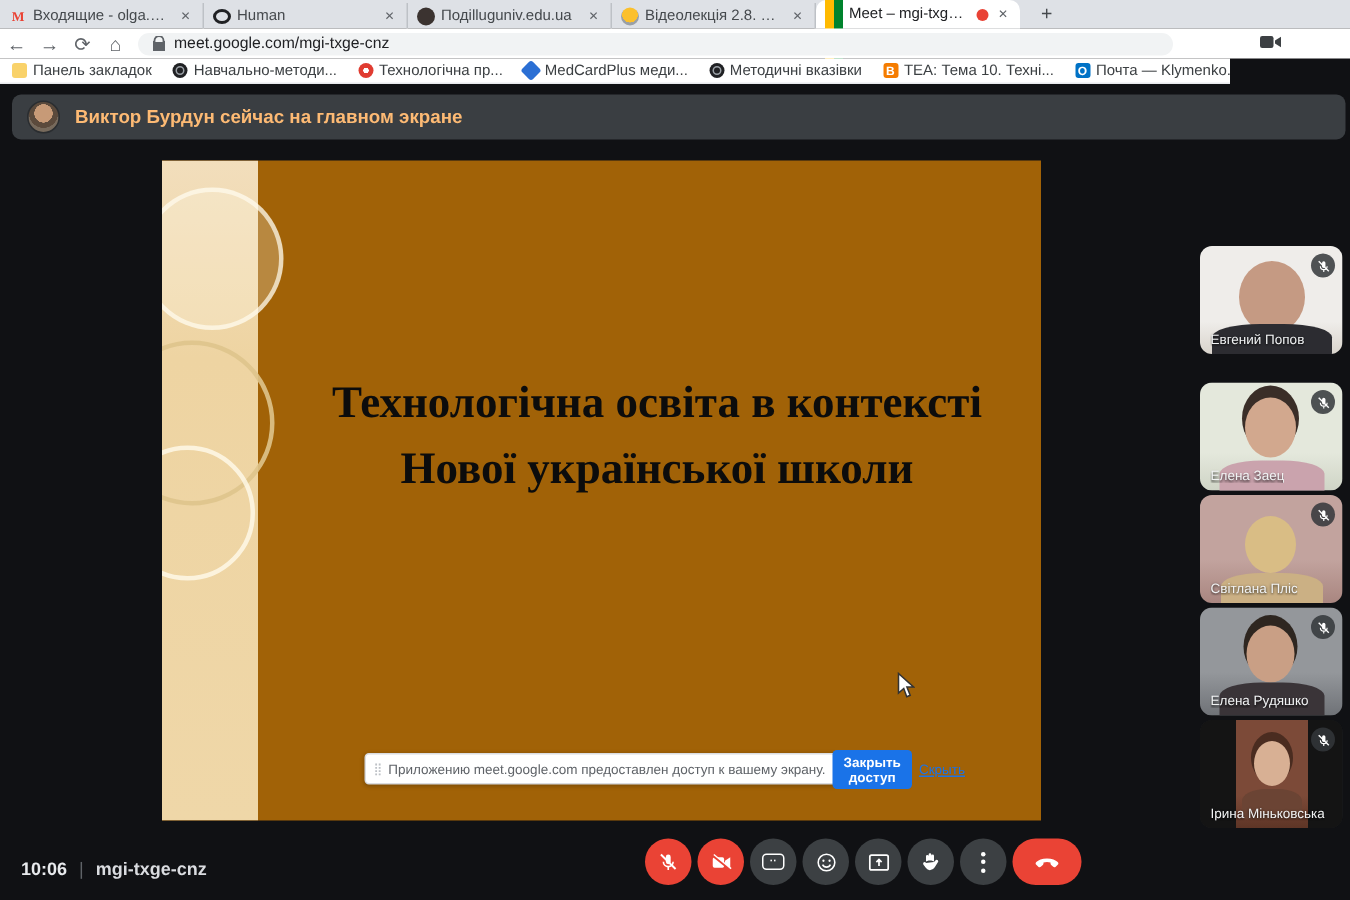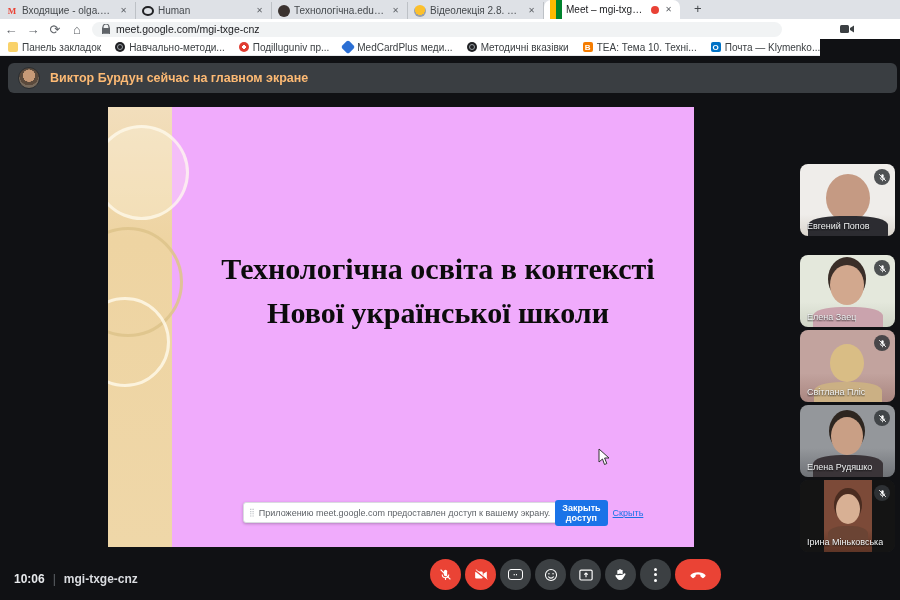--- a/index.html
+++ b/index.html
@@ -40,21 +40,21 @@
   .bm-ic.outlook { background:#0072c6; border-radius:2px; color:#fff; font-size:8px; font-weight:bold; display:flex; align-items:center; justify-content:center; }
   .bm-ic.orangering { background:radial-gradient(circle,#fff 0 25%, #e8710a 26%); }
 
   
   .meet { position:absolute; left:0; top:56px; width:900px; height:544px; background:#101114; }
   .banner { position:absolute; left:8px; top:7px; width:889px; height:30px; background:#3a3e42; border-radius:6px; display:flex; align-items:center; gap:10px; padding:0 10px; }
   .banner-avatar { width:22px; height:22px; border-radius:50%; background:radial-gradient(circle at 50% 38%, #c79a77 0 38%, #5b4a3c 39% 60%, #776a5c 61%); border:1px solid #2a2d30; }
   .banner-text { color:#fdba74; font-size:12.5px; font-weight:bold; }
 
   
-  .slide { position:absolute; left:108px; top:51px; width:586px; height:440px; background:#f0abfc; overflow:hidden; }
+  .slide { position:absolute; left:108px; top:51px; width:586px; height:440px; background:#a16207; overflow:hidden; }
   .slide-strip { position:absolute; left:0; top:0; width:64px; height:440px; background:linear-gradient(180deg,#f2debc 0%, #eed4a2 30%, #efd7a8 100%); }
   .ring { position:absolute; border-radius:50%; border:3px solid rgba(255,255,255,0.55); }
   .ring.r1 { width:95px; height:95px; left:-14px; top:18px; border-color:rgba(255,252,240,0.7); background:rgba(255,250,235,0.25); }
   .ring.r2 { width:110px; height:110px; left:-35px; top:120px; border-color:rgba(222,196,140,0.9); }
   .ring.r3 { width:90px; height:90px; left:-28px; top:190px; border-color:rgba(255,250,235,0.8); }
   .slide-title { position:absolute; left:84px; top:140px; width:492px; text-align:center; font-family:"Liberation Serif", serif; font-weight:bold; font-size:30px; line-height:44px; color:#0c0c0c; }
 
   .share-bar { position:absolute; left:135px; top:395px; width:316px; height:21px; background:#fff; border:1px solid #dadce0; border-radius:3px; box-shadow:0 1px 3px rgba(0,0,0,0.25); display:flex; align-items:center; gap:5px; padding:0 5px; }
   .grip { color:#bdc1c6; font-size:8px; letter-spacing:-1px; }
   .share-text { font-size:9px; color:#5f6368; white-space:nowrap; }
@@ -118,21 +118,21 @@
       <span class="tab-title">Входящие - olga.0509239777@…</span>
       <span class="tab-close">✕</span>
     </div>
     <div class="tab">
       <span class="fav human"></span>
       <span class="tab-title">Human</span>
       <span class="tab-close">✕</span>
     </div>
     <div class="tab">
       <span class="fav cap"></span>
-      <span class="tab-title">Технологічна.edu.ua</span>
+      <span class="tab-title">Подilluguniv.edu.ua</span>
       <span class="tab-close">✕</span>
     </div>
     <div class="tab">
       <span class="fav bulb"></span>
       <span class="tab-title">Відеолекція 2.8. Освітні ідеали…</span>
       <span class="tab-close">✕</span>
     </div>
     <div class="tab active">
       <span class="fav meet"></span>
       <span class="tab-title">Meet – mgi-txge-cnz</span>
@@ -168,21 +168,21 @@
     <div class="bm">
         <span class="bm-ic folder"></span>
         <span>Панель закладок</span>
       </div>
     <div class="bm">
         <span class="bm-ic globe"></span>
         <span>Навчально-методи...</span>
       </div>
     <div class="bm">
         <span class="bm-ic redring"></span>
-        <span>Подilluguniv пр...</span>
+        <span>Технологічна пр...</span>
       </div>
     <div class="bm">
         <span class="bm-ic bluediamond"></span>
         <span>MedCardPlus меди...</span>
       </div>
     <div class="bm">
         <span class="bm-ic globe"></span>
         <span>Методичні вказівки</span>
       </div>
     <div class="bm">

